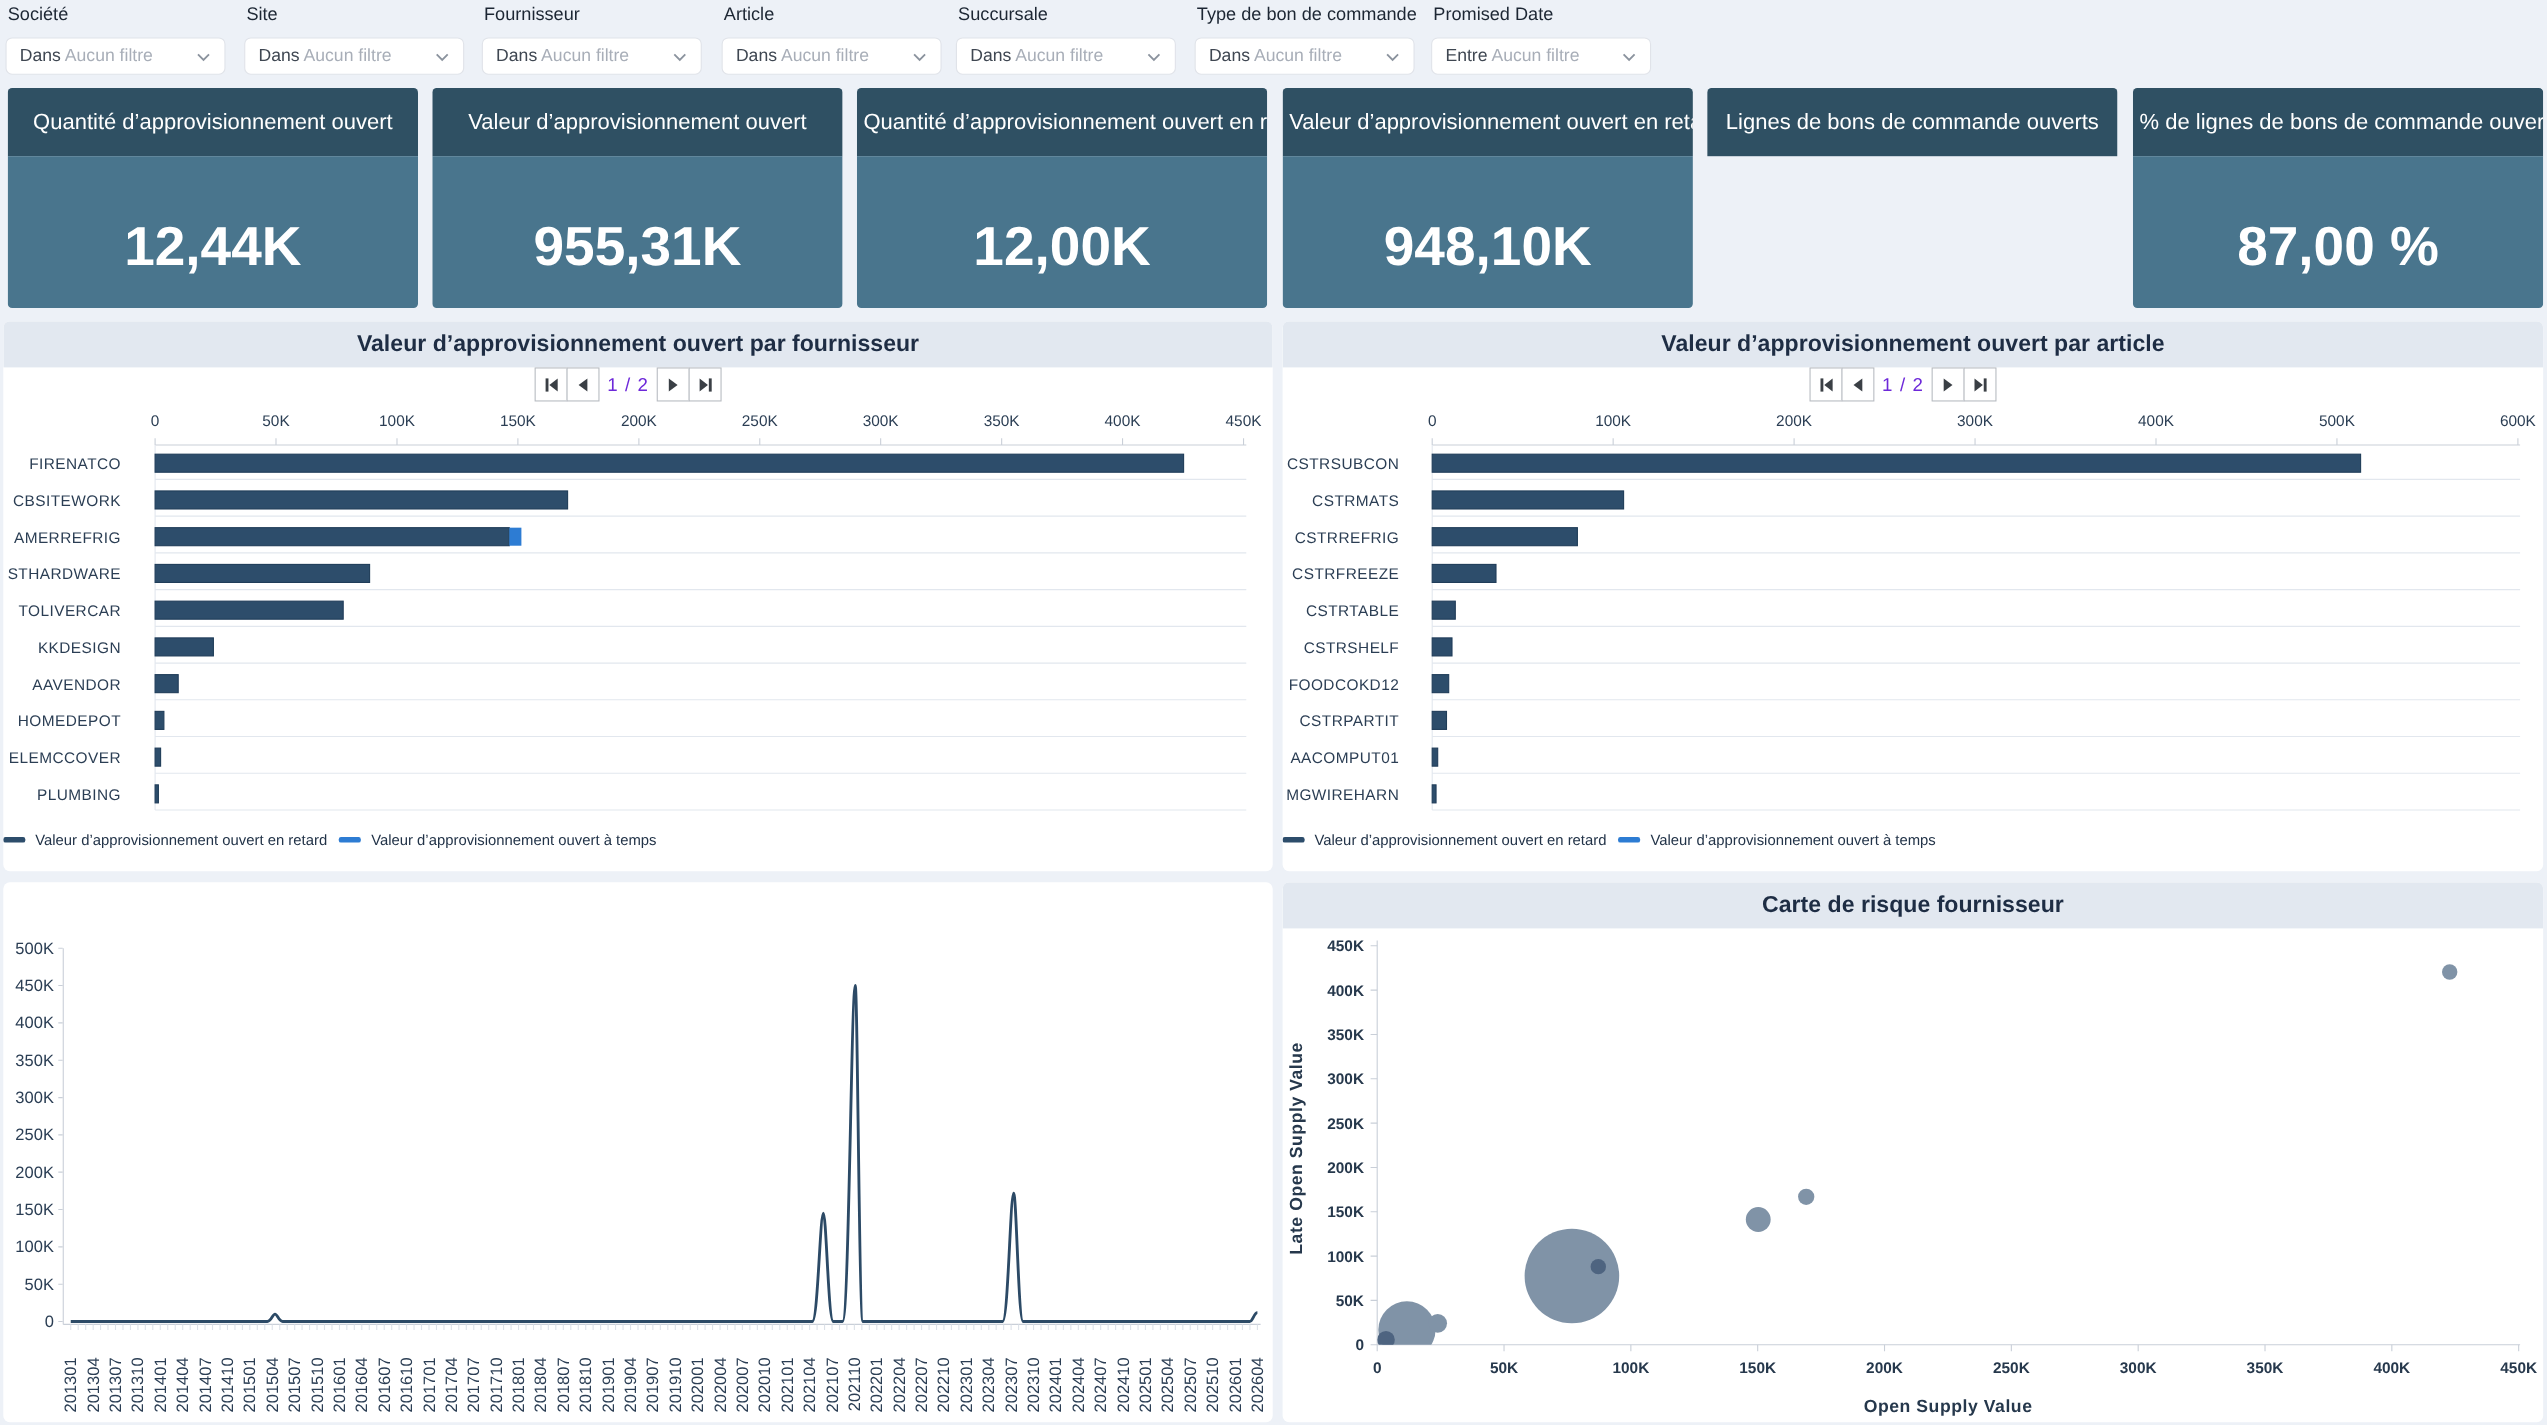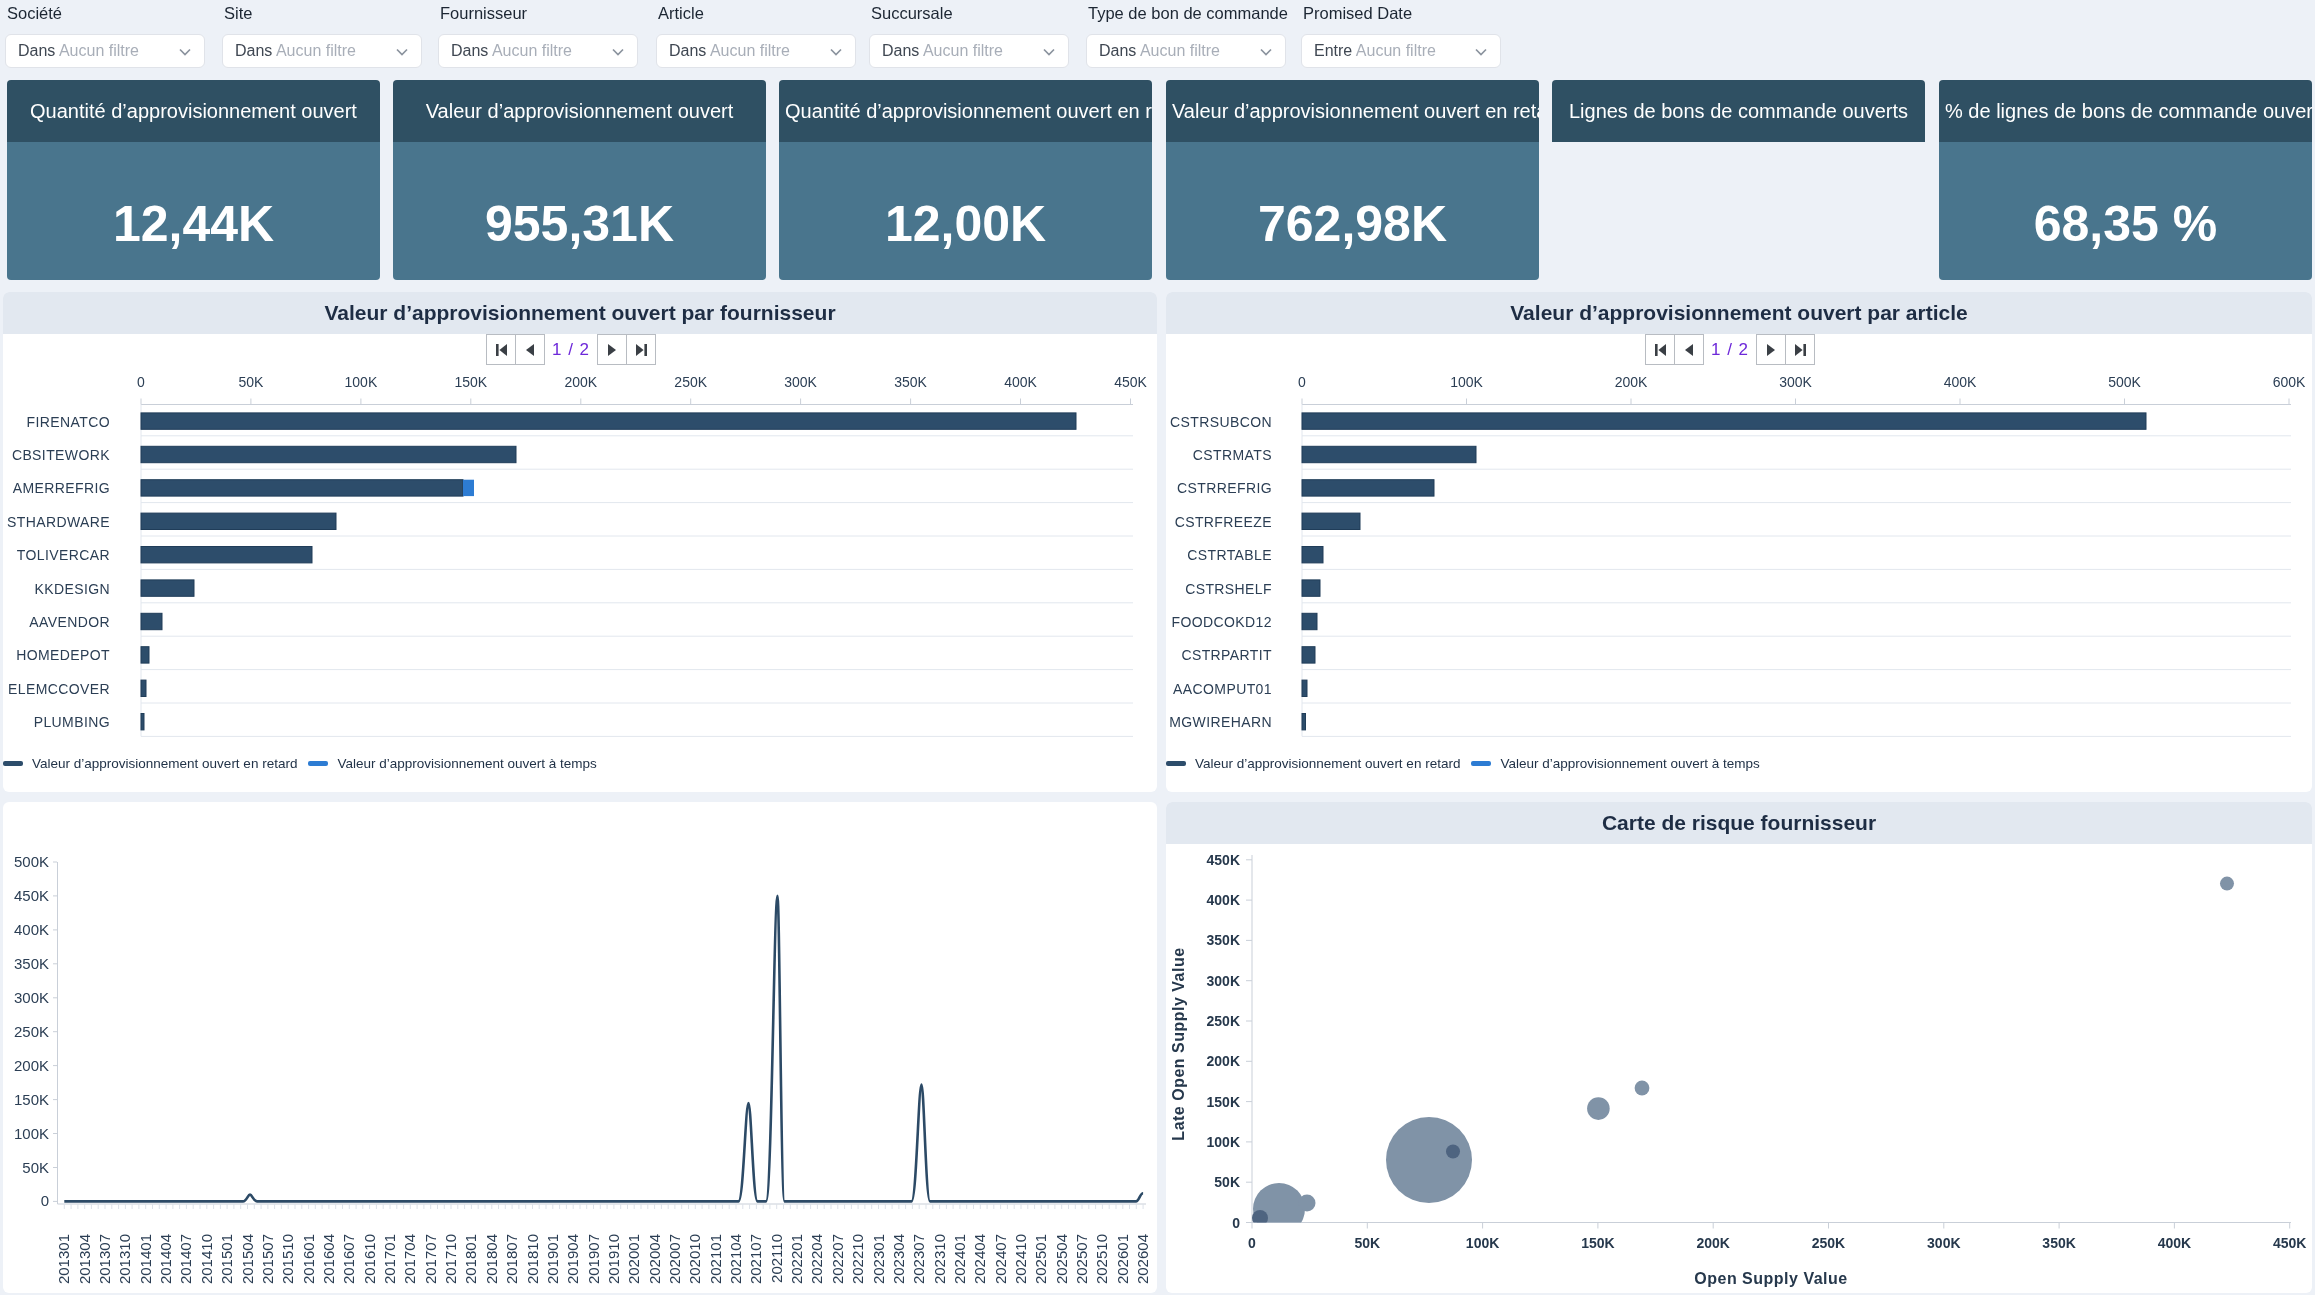--- a/index.html
+++ b/index.html
@@ -59,28 +59,28 @@
 <div class="kpi" style="left:393px">
       <div class="kh">Valeur d’approvisionnement ouvert</div>
       <div class="kb">955,31K</div>
     </div>
 <div class="kpi" style="left:779px">
       <div class="kh left">Quantité d’approvisionnement ouvert en retard</div>
       <div class="kb">12,00K</div>
     </div>
 <div class="kpi" style="left:1166px">
       <div class="kh left">Valeur d’approvisionnement ouvert en retard</div>
-      <div class="kb">762,98K</div>
+      <div class="kb">948,10K</div>
     </div>
 <div class="kpi" style="left:1552px">
       <div class="kh">Lignes de bons de commande ouverts</div>
     </div>
 <div class="kpi" style="left:1939px">
       <div class="kh left">% de lignes de bons de commande ouverts</div>
-      <div class="kb">68,35 %</div>
+      <div class="kb">87,00 %</div>
     </div>
 <div class="panel" style="left:3px;top:292px;width:1154px;height:500px">
       <div class="ptitle">Valeur d’approvisionnement ouvert par fournisseur</div>
       <div class="pager" style="left:483px;top:42px">
         <div class="pbtn">
           <svg width="15" height="14" viewBox="0 0 15 14">
             <rect x="2" y="1" width="2.6" height="12" fill="#3a3f45"></rect>
             <path d="M13 1 L5.4 7 L13 13 Z" fill="#3a3f45"></path>
           </svg>
         </div>

